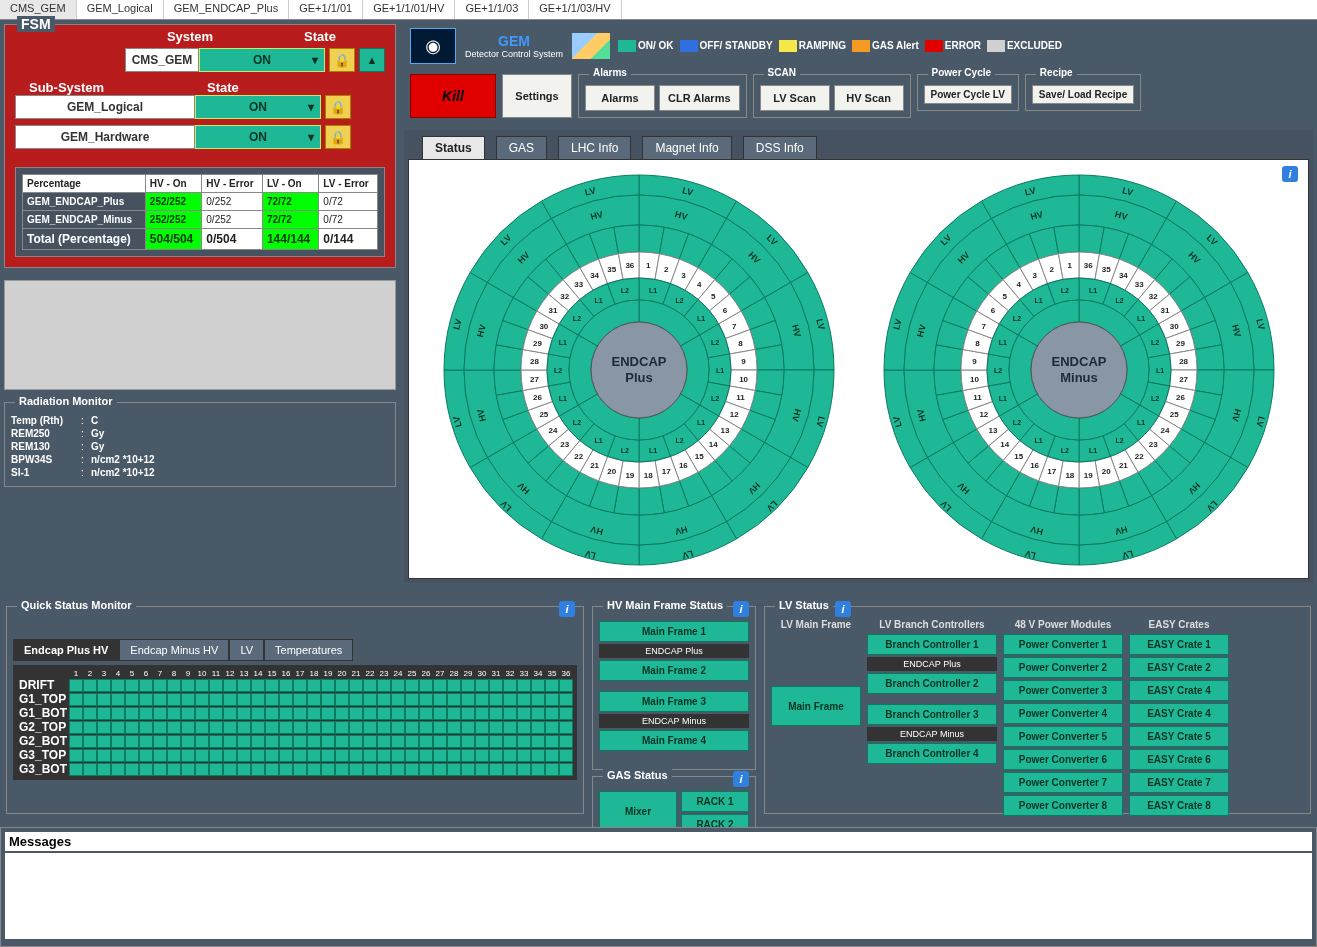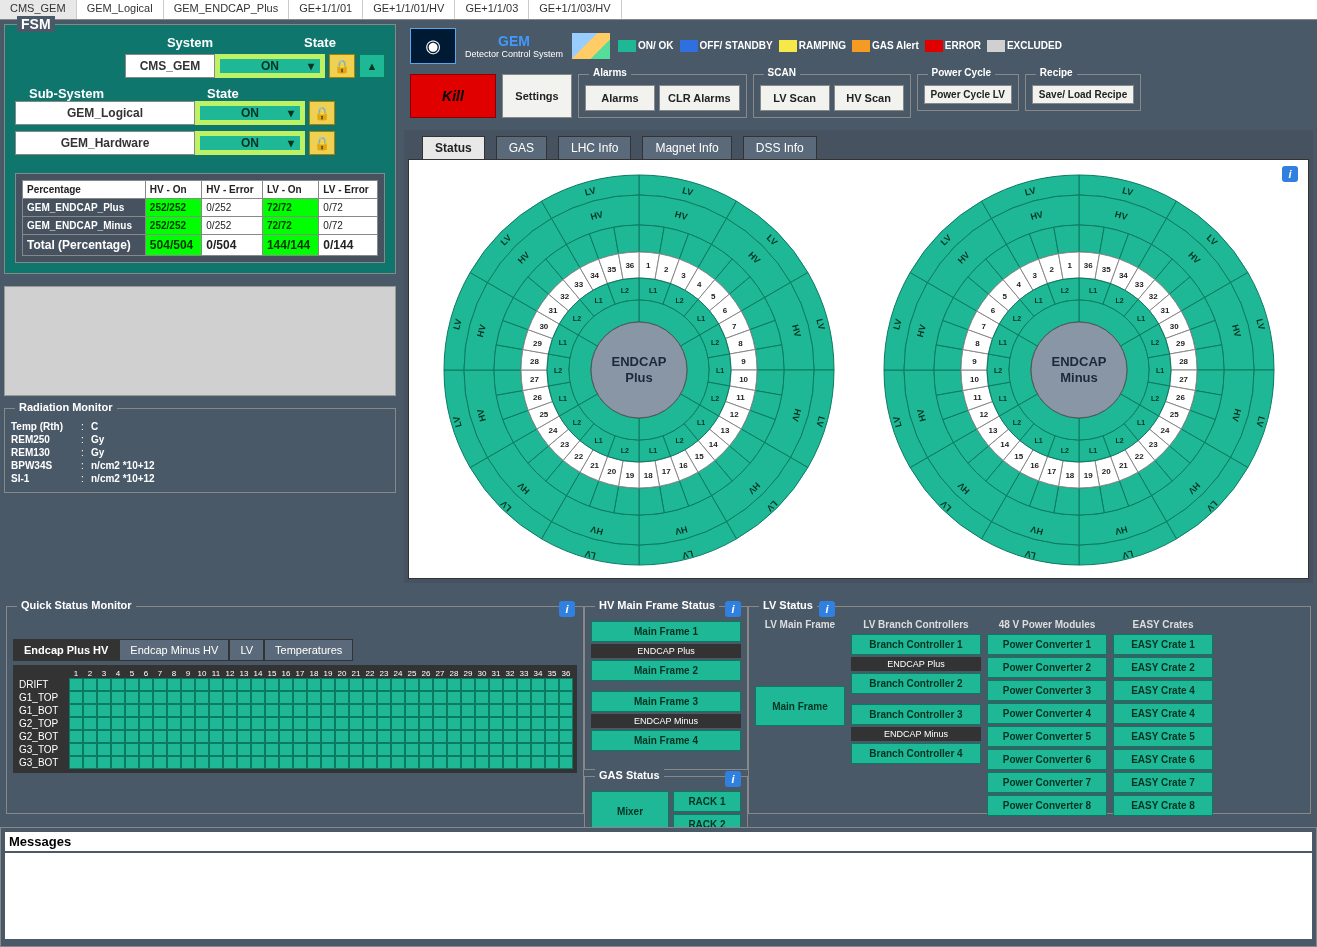--- a/index.html
+++ b/index.html
@@ -3,27 +3,27 @@
 <meta charset="utf-8">
 <style>
 *{box-sizing:border-box;margin:0;padding:0;font-family:Arial,Helvetica,sans-serif}
 body{background:#4a5968;color:#fff;font-size:11px;width:1317px;height:947px;overflow:hidden;position:relative}
 .tabs-top{display:flex;background:#fff;height:20px;border-bottom:1px solid #888}
 .tabs-top div{padding:2px 10px;color:#333;border-right:1px solid #ccc;font-size:11px;cursor:pointer}
 .tabs-top div.active{background:#e8e8e8}
 .main-row{display:flex;height:580px}
 .left-col{width:400px;padding:4px}
 .right-col{flex:1;padding:4px}
-.fsm-box{border:1px solid #888;padding:10px 10px 10px;position:relative;background:#0f766e}
+.fsm-box{border:1px solid #888;padding:4px 10px 10px;position:relative;background:#b91c1c}
 .fsm-box .legend{position:absolute;top:-9px;left:12px;background:#4a5968;padding:0 4px;font-size:14px;font-weight:bold}
 .fsm-head{display:flex;align-items:center;margin-bottom:4px}
 .fsm-head .lbl{width:160px;text-align:center;font-weight:bold;font-size:13px}
 .fsm-sys{display:flex;align-items:center;margin-bottom:6px}
 .dd-white{background:#fff;color:#333;height:24px;flex:1;display:flex;align-items:center;justify-content:center;font-weight:bold;border:1px solid #888;font-size:12px}
-.dd-green{background:#1fb896;color:#003322;height:24px;width:110px;display:flex;align-items:center;justify-content:center;font-weight:bold;border:5px solid #bef264;font-size:12px;position:relative}
+.dd-green{background:#1fb896;color:#003322;height:24px;width:126px;display:flex;align-items:center;justify-content:center;font-weight:bold;border:1px solid #bef264;font-size:12px;position:relative}
 .dd-green::after{content:"▾";position:absolute;right:6px}
 .lockbtn{width:26px;height:24px;background:#f0d050;border:1px solid #a88000;margin-left:4px;display:flex;align-items:center;justify-content:center;font-size:13px}
 .icobtn{width:26px;height:24px;background:#1fb896;border:1px solid #0a7a60;margin-left:4px;display:flex;align-items:center;justify-content:center;color:#003322;font-weight:bold}
 .sub-head{display:flex;margin-top:8px}
 .sub-head div{width:180px;font-weight:bold;font-size:13px}
 .pct-box{border:1px solid #888;margin-top:18px;padding:6px;background:#46525f}
 .pct-table{width:100%;border-collapse:collapse;font-size:10px}
 .pct-table th,.pct-table td{border:1px solid #888;padding:3px 4px;text-align:left}
 .pct-table th{background:#fff;color:#222;font-weight:bold}
 .pct-table .lbl{color:#fff;font-weight:bold;background:#46525f}
@@ -53,33 +53,33 @@
 .btn.sm{padding:3px 6px;font-size:10px;min-width:80px}
 .status-area{border:4px solid #46525f;margin-top:6px;background:#46525f}
 .status-tabs{display:flex;gap:11px;padding:2px 0 0 14px}
 .status-tabs div{background:#5a6a7a;padding:4px 12px;font-size:12px;border:1px solid #333;border-bottom:none;cursor:pointer}
 .status-tabs div.active{background:#e8e8e8;color:#222;font-weight:bold}
 .status-body{background:#fff;height:420px;position:relative;border:1px solid #333}
 .info-ico{position:absolute;top:6px;right:10px;width:16px;height:16px;background:#3080e0;color:#fff;border-radius:3px;display:flex;align-items:center;justify-content:center;font-style:italic;font-weight:bold;font-size:11px}
 .wheels{display:flex;justify-content:center;gap:40px;padding-top:10px}
 .wheel-wrap{position:relative;width:400px;height:400px}
 .wheel-wrap svg{width:100%;height:100%}
-.bottom-row{display:flex;gap:0;padding:6px;height:220px}
+.bottom-row{display:flex;gap:8px;padding:6px;height:220px}
 .panel{border:1px solid #888;padding:12px 6px 6px;position:relative;background:#4a5968}
 .panel .legend{position:absolute;top:-8px;left:10px;background:#4a5968;padding:0 4px;font-size:11px;font-weight:bold}
 .qsm{flex:0 0 578px;position:relative}
 .qsm .info-ico{top:-6px;right:8px}
 .qsm-tabs{display:flex;gap:0;margin-top:20px}
 .qsm-tabs div{background:#5a6a7a;padding:4px 10px;border:1px solid #333;font-size:11px;cursor:pointer}
 .qsm-tabs div.active{background:#333;color:#fff;font-weight:bold}
 .qsm-grid{margin-top:4px;background:#333;padding:4px}
 .qsm-grid .nums{display:flex;margin-left:52px}
 .qsm-grid .nums span{width:14px;font-size:8px;text-align:center}
 .qsm-grid .grow{display:flex;align-items:center}
-.qsm-grid .grow .rl{width:52px;font-size:10px;font-weight:normal;padding-left:2px}
+.qsm-grid .grow .rl{width:52px;font-size:12px;font-weight:bold;padding-left:2px}
 .qsm-grid .grow .cells{display:flex}
 .qsm-grid .grow .cells span{width:14px;height:13px;background:#1fb896;border:1px solid #0a7a60;margin:0}
 .hvmf{flex:0 0 164px;position:relative}
 .gbtn{background:#1fb896;color:#003322;border:1px solid #0a7a60;padding:4px;font-size:10px;font-weight:bold;text-align:center;cursor:pointer;margin:2px 0}
 .darkband{background:#333;color:#fff;font-size:9px;padding:2px 4px;text-align:center;margin:2px 0}
 .lv-status{flex:1;position:relative}
 .lv-cols{display:flex;gap:6px;font-size:9px}
 .lv-cols .colh{font-weight:bold;color:#ddd;font-size:10px;text-align:center;margin-bottom:4px}
 .msg-area{position:absolute;bottom:0;left:0;right:0;height:120px;border:1px solid #888;background:#4a5968;padding:4px}
 .msg-area .hdr{background:#fff;color:#000000;font-weight:bold;font-size:13px;padding:2px 4px}

